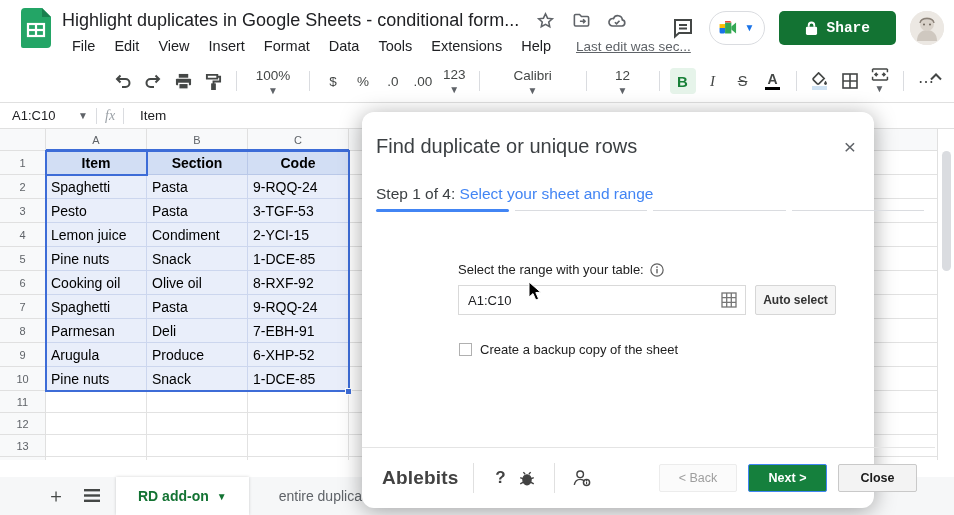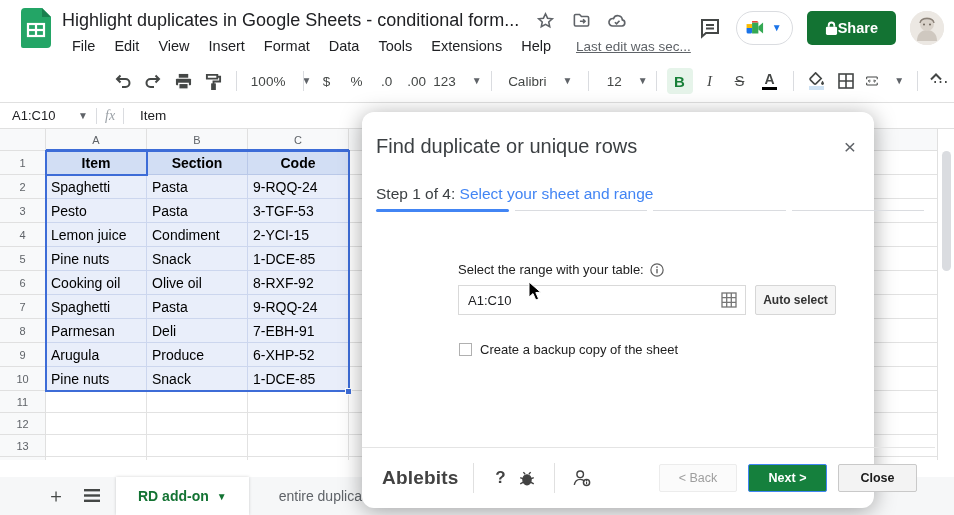--- a/index.html
+++ b/index.html
@@ -11,28 +11,28 @@
   .sheets-logo { position:absolute; left:21px; top:8px; width:30px; height:40px; }
   .title-row { position:absolute; left:62px; top:10px; display:flex; align-items:center; gap:16px; }
   .doc-title { font-size:18px; color:#202124; white-space:nowrap; max-width:478px; overflow:hidden; }
   .tb-ic { width:20px; height:20px; color:#5f6368; display:inline-flex; align-items:center; justify-content:center; }
   .menu-row { position:absolute; left:72px; top:38px; display:flex; align-items:center; gap:19px; font-size:14.5px; color:#202124; }
   .menu-item { cursor:default; }
   .last-edit { font-size:13.5px; color:#5f6368; text-decoration:underline; margin-left:6px; white-space:nowrap; }
   .top-right { position:absolute; right:10px; top:8px; display:flex; align-items:center; gap:14px; height:40px; }
   .comment-ic { width:24px; height:24px; color:#444746; }
   .meet-pill { display:flex; align-items:center; gap:5px; border:1px solid #dadce0; border-radius:18px; background:#fff; padding:5px 10px 5px 8px; height:34px; }
-  .share-btn { display:flex; align-items:center; background:#137333; color:#fff; border:none; border-radius:5px; height:34px; padding:0 18px; font-size:14.5px; font-weight:700; font-family:Liberation Sans, sans-serif; }
+  .share-btn { display:flex; align-items:center; gap:8px; background:#137333; color:#fff; border:none; border-radius:5px; height:34px; padding:0 26px; font-size:14.5px; font-weight:700; font-family:Liberation Mono, monospace; }
   .avatar { width:34px; height:34px; border-radius:50%; overflow:hidden; background:#e9e5e1; }
   .caret { font-size:10px; color:#5f6368; line-height:1; }
   .caret.blue { color:#1a73e8; }
 
   
   .toolbar { position:absolute; left:0; top:60px; width:954px; height:43px; background:#fff; border-bottom:1px solid #e0e0e0; display:flex; align-items:center; padding-left:110px; gap:4px; }
-  .t-btn { min-width:26px; height:26px; display:flex; align-items:center; justify-content:center; gap:16px; color:#444746; font-size:14px; border-radius:4px; padding:0 3px; }
+  .t-btn { min-width:26px; height:26px; display:flex; align-items:center; justify-content:center; gap:3px; color:#444746; font-size:14px; border-radius:4px; padding:0 3px;flex-direction:column; }
   .t-btn svg { display:block; }
   .t-div { width:1px; height:20px; background:#dadce0; margin:0 6px; }
   .t-zoom { width:52px; justify-content:space-between; padding:0 4px; font-size:13.5px; }
   .t-num { font-size:13.5px; font-weight:500; }
   .t-font { width:86px; justify-content:space-between; padding:0 6px; font-size:13.5px; }
   .t-size { width:52px; justify-content:space-between; padding:0 8px; font-size:13.5px; }
   .t-bold { background:#e6f4ea; color:#188038; font-weight:700; font-size:15px; }
   .t-italic { font-style:italic; font-family:"Liberation Serif", serif; font-size:15px; }
   .t-strike { text-decoration:line-through; font-size:14.5px; }
   .t-color { flex-direction:column; gap:0; font-size:14px; font-weight:700; line-height:1; }

